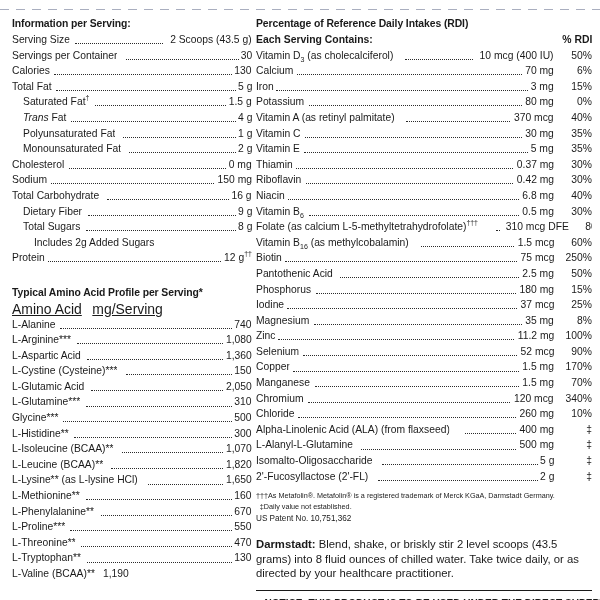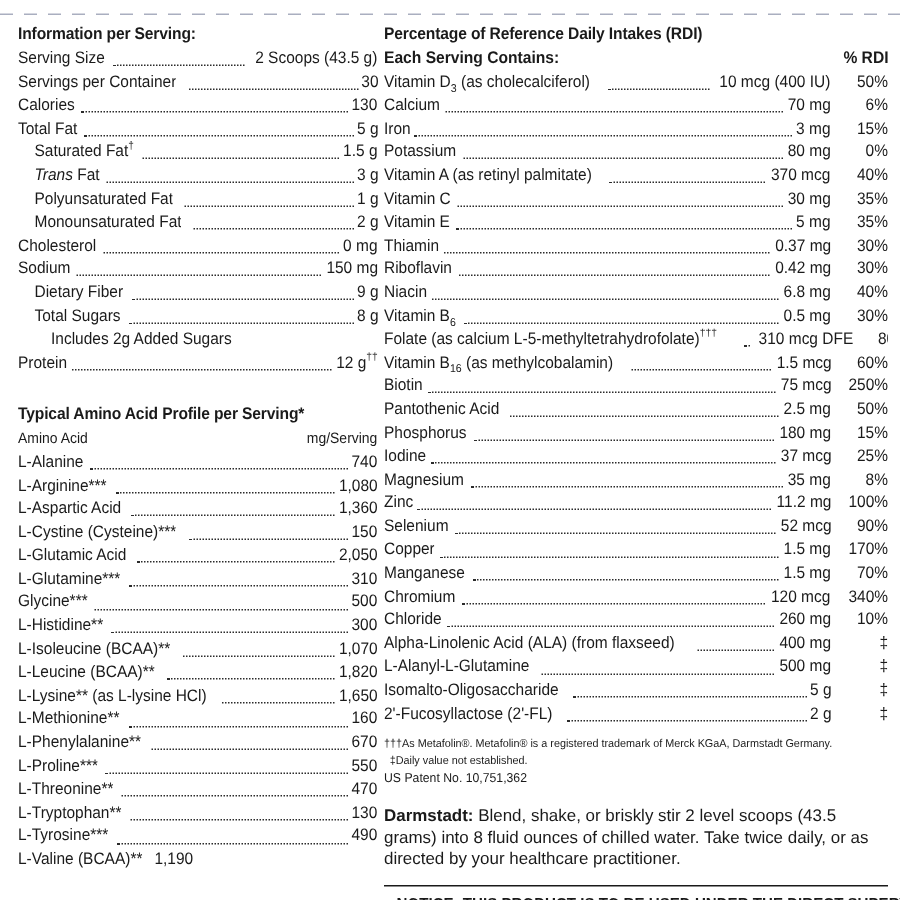--- a/index.html
+++ b/index.html
@@ -99,24 +99,25 @@
   }
   sub, .sub {
     font-size:7.6px;
     vertical-align:sub;
     line-height:0;
   }
 
   
   .colhead {
     display:flex;
-    font-size:10px;
+    font-size:15px;
     line-height:15.6px;
-    justify-content:space-between;
-    white-space:nowrap;
+    justify-content:flex-start;
+    white-space:nowrap;
+    text-decoration:underline;
   }
   .colhead span { transform:scaleX(.93); }
   .colhead span:first-child { transform-origin:left center; }
   .colhead span:last-child  { transform-origin:right center; }
 
   .rdi-head {
     display:flex;
     justify-content:space-between;
     align-items:center;
     font-weight:bold;
@@ -201,41 +202,46 @@
           <span class="val">5 g</span>
         </div>
         <div class="row ind1">
           <span class="nm">Saturated Fat<sup>†</sup></span>
           <span class="dots"></span>
           <span class="val">1.5 g</span>
         </div>
         <div class="row ind1">
           <span class="nm"><span class="italic">Trans</span> Fat</span>
           <span class="dots"></span>
-          <span class="val">3 g</span>
+          <span class="val">4 g</span>
         </div>
         <div class="row ind1">
           <span class="nm">Polyunsaturated Fat</span>
           <span class="dots"></span>
           <span class="val">1 g</span>
         </div>
         <div class="row ind1">
           <span class="nm">Monounsaturated Fat</span>
           <span class="dots"></span>
           <span class="val">2 g</span>
         </div>
         <div class="row">
           <span class="nm">Cholesterol</span>
           <span class="dots"></span>
           <span class="val">0 mg</span>
         </div>
         <div class="row">
           <span class="nm">Sodium</span>
           <span class="dots"></span>
           <span class="val">150 mg</span>
+        </div>
+        <div class="row">
+          <span class="nm">Total Carbohydrate</span>
+          <span class="dots"></span>
+          <span class="val">16 g</span>
         </div>
         <div class="row ind1">
           <span class="nm">Dietary Fiber</span>
           <span class="dots"></span>
           <span class="val">9 g</span>
         </div>
         <div class="row ind1">
           <span class="nm">Total Sugars</span>
           <span class="dots"></span>
           <span class="val">8 g</span>
@@ -334,25 +340,20 @@
         </div>
         <div class="row">
           <span class="nm">L-Threonine**</span>
           <span class="dots"></span>
           <span class="val">470</span>
         </div>
         <div class="row">
           <span class="nm">L-Tryptophan**</span>
           <span class="dots"></span>
           <span class="val">130</span>
-        </div>
-        <div class="row">
-          <span class="nm">L-Tyrosine***</span>
-          <span class="dots"></span>
-          <span class="val">490</span>
         </div>
         <div class="row">
           <span class="nm">L-Valine (BCAA)**</span>
           <span class="val">1,190</span>
         </div>
       </div>
   </div>
 
   <div class="col-right">
 

